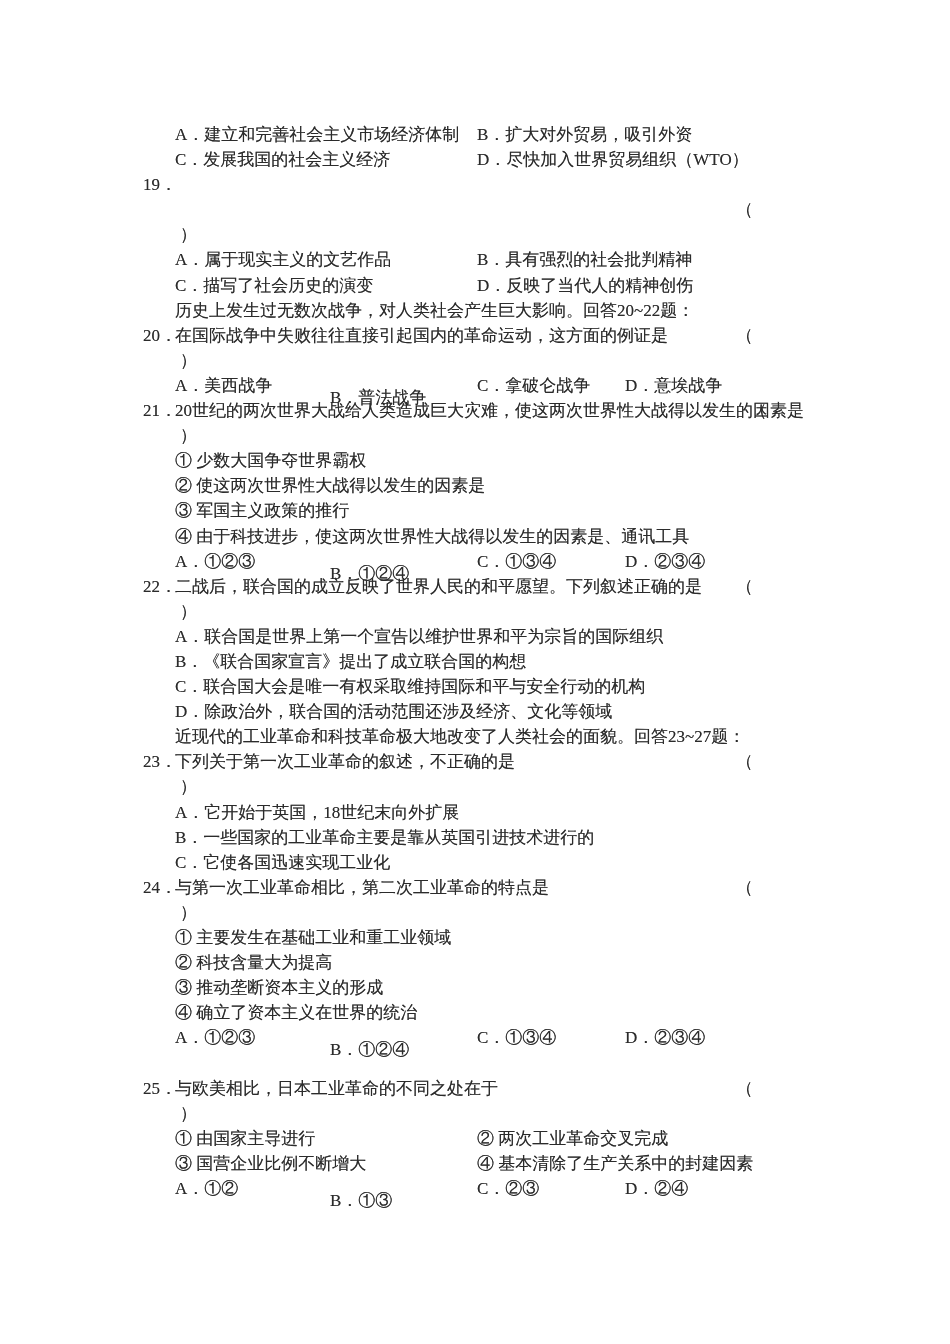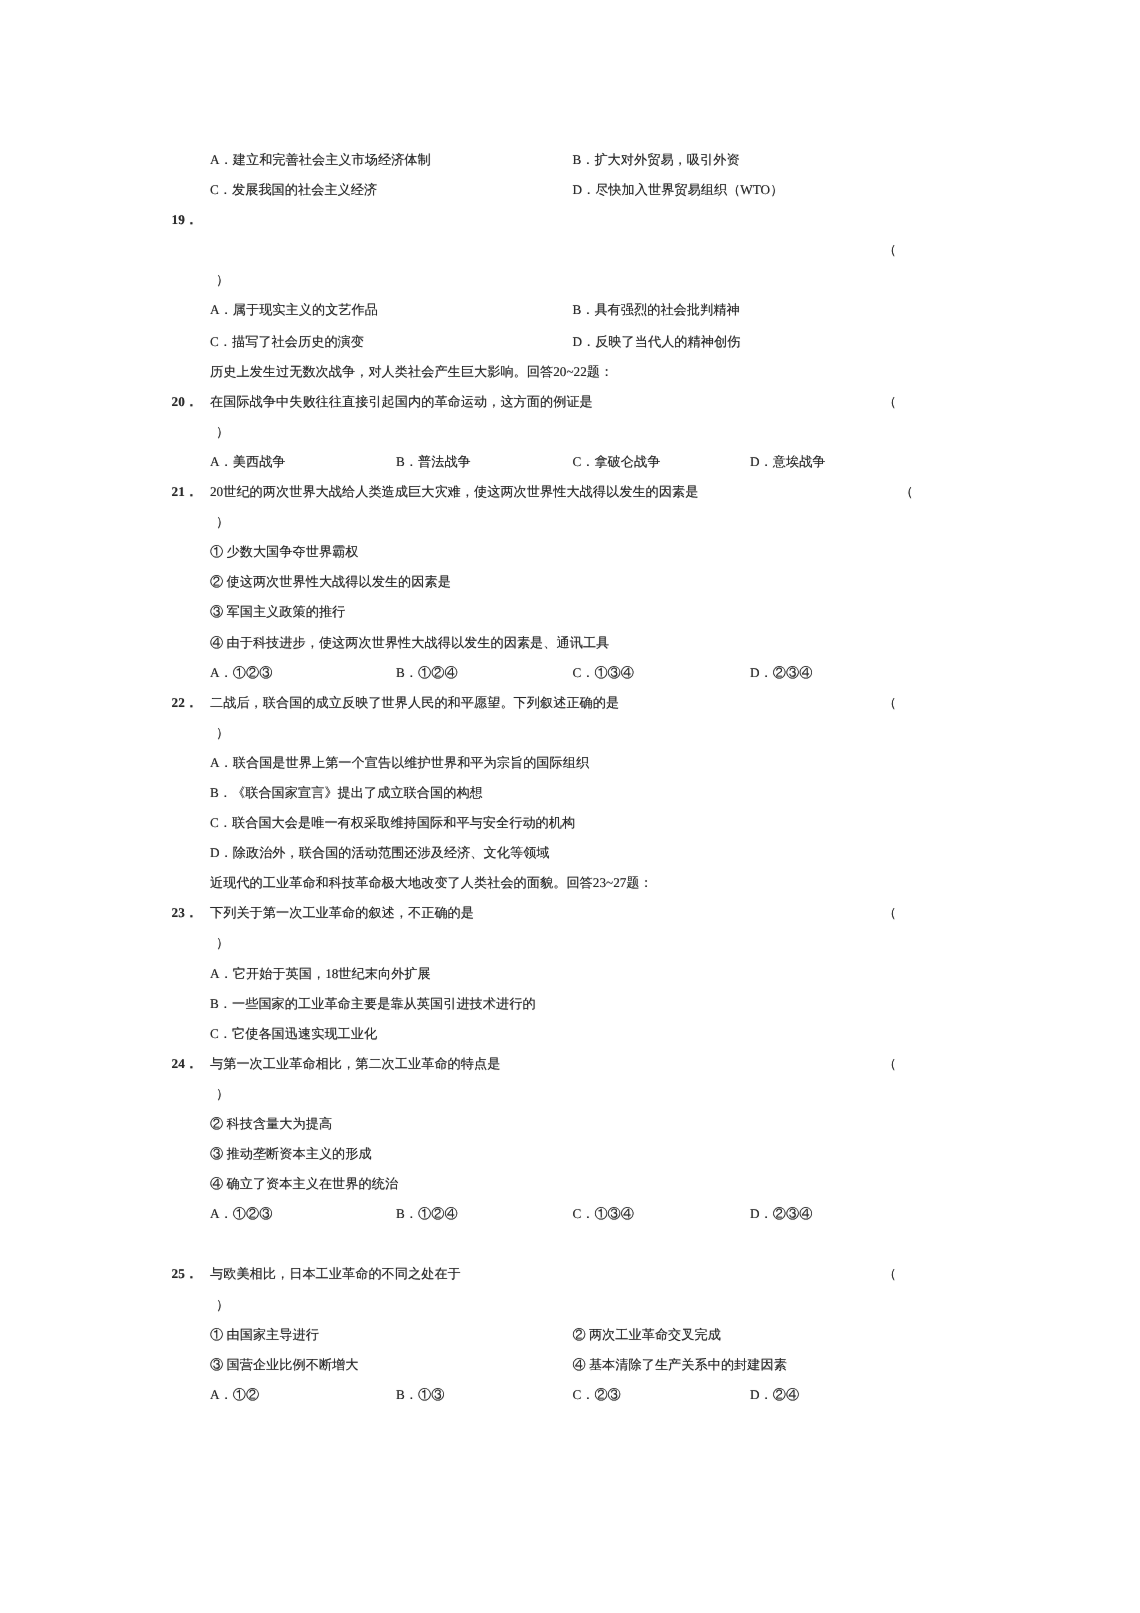--- a/index.html
+++ b/index.html
@@ -12,38 +12,38 @@
     height: 1344px;
     position: relative;
     overflow: hidden;
   }
   .page {
     position: relative;
     width: 780px;
     height: 1344px;
     background: #ffffff;
     font-family: "Liberation Serif", "DejaVu Serif", serif;
-    font-size: 11px;
+    font-size: 17px;
     color: #2b2b2b;
     text-shadow: 0 0 0.6px rgba(40,40,40,0.55);
     padding-top: 122px;
     box-sizing: border-box;
   }
   .line {
     position: relative;
     height: 25.1px;
     line-height: 25.1px;
     white-space: pre;
   }
   .line span { position: absolute; top: 0; }
   
-  .x143 { left: 143px; font-weight: bold; }
+  .x143 { left: 143px; }
   .x175 { left: 175px; }
   .x180 { left: 180px; }
-  .x330 { left: 330px; }
+  .x330 { left: 330px; margin-top: 12px; }
   .x477 { left: 477px; }
   .x628 { left: 625px; }
   .x736 { left: 736px; }
   .x750 { left: 750px; }
 </style>
 </head>
 <body>
 
 <div class="page">
 
@@ -165,20 +165,23 @@
 
   <div class="line">
     <span class="x143">24．</span>
     <span class="x175">与第一次工业革命相比，第二次工业革命的特点是</span>
     <span class="x736">（</span>
   </div>
   <div class="line">
     <span class="x180">）</span>
   </div>
   <div class="line">
+    <span class="x175">① 主要发生在基础工业和重工业领域</span>
+  </div>
+  <div class="line">
     <span class="x175">② 科技含量大为提高</span>
   </div>
   <div class="line">
     <span class="x175">③ 推动垄断资本主义的形成</span>
   </div>
   <div class="line">
     <span class="x175">④ 确立了资本主义在世界的统治</span>
   </div>
   <div class="line">
     <span class="x175">A．①②③</span>

